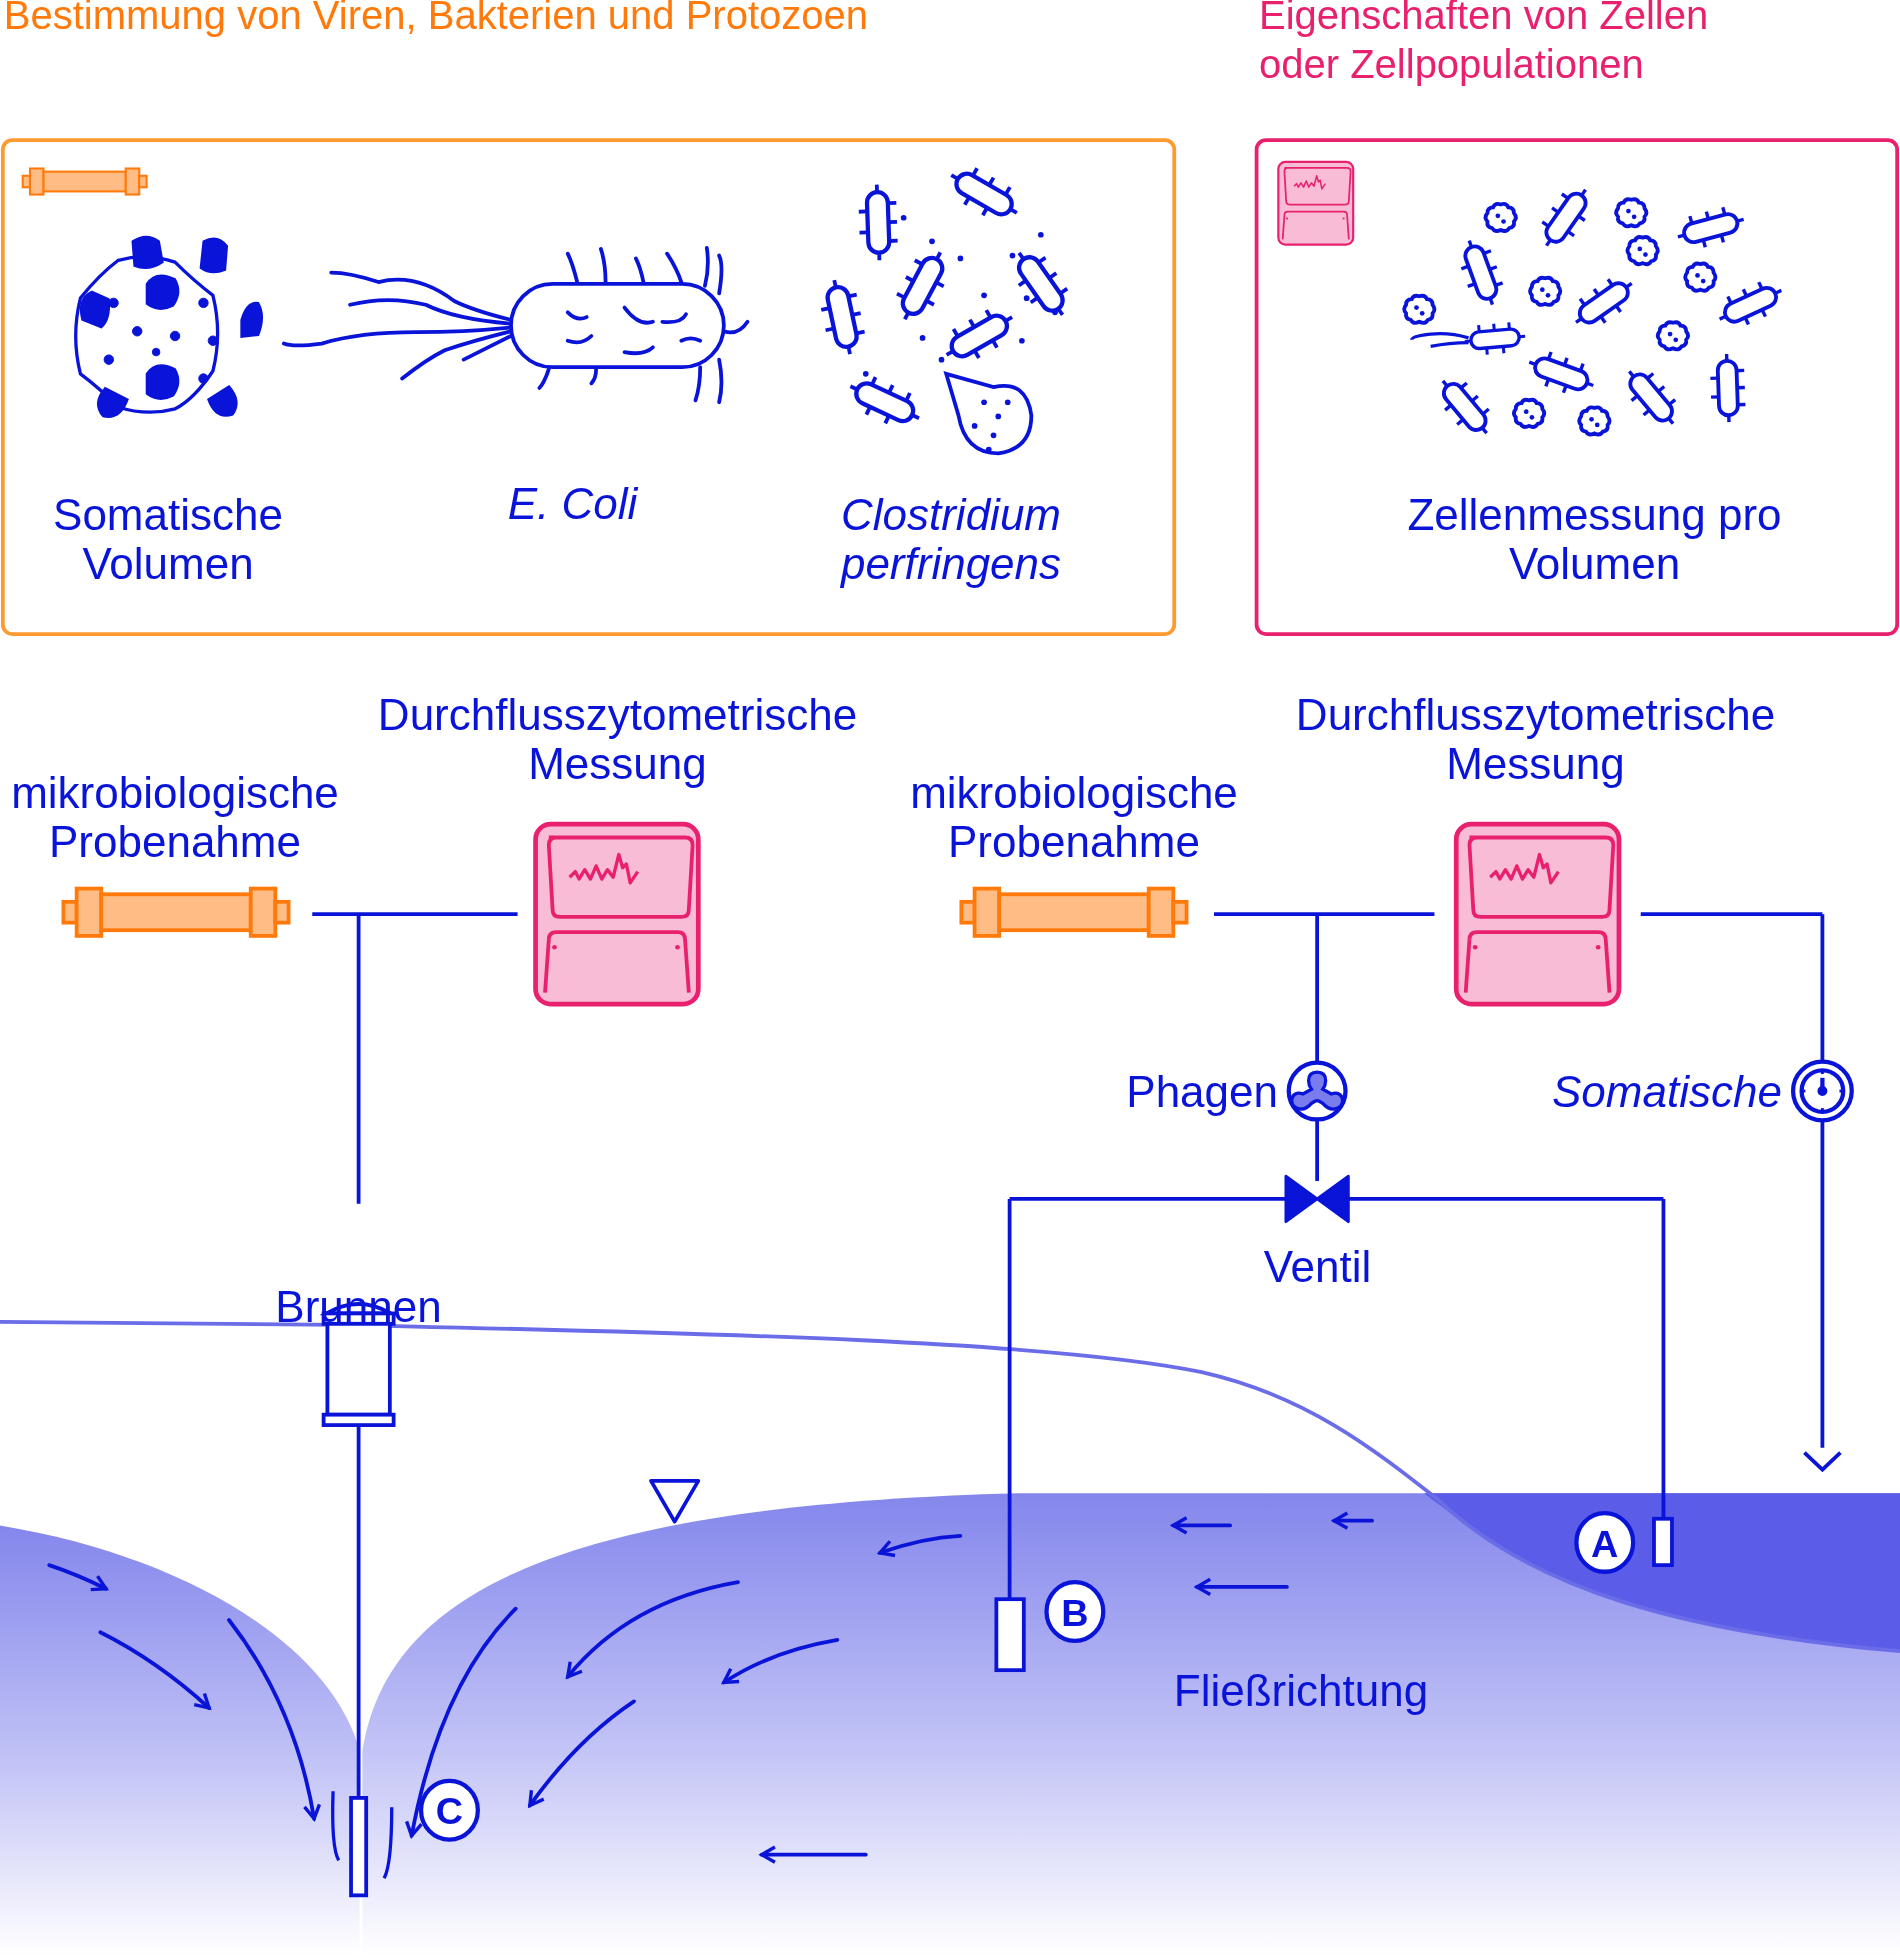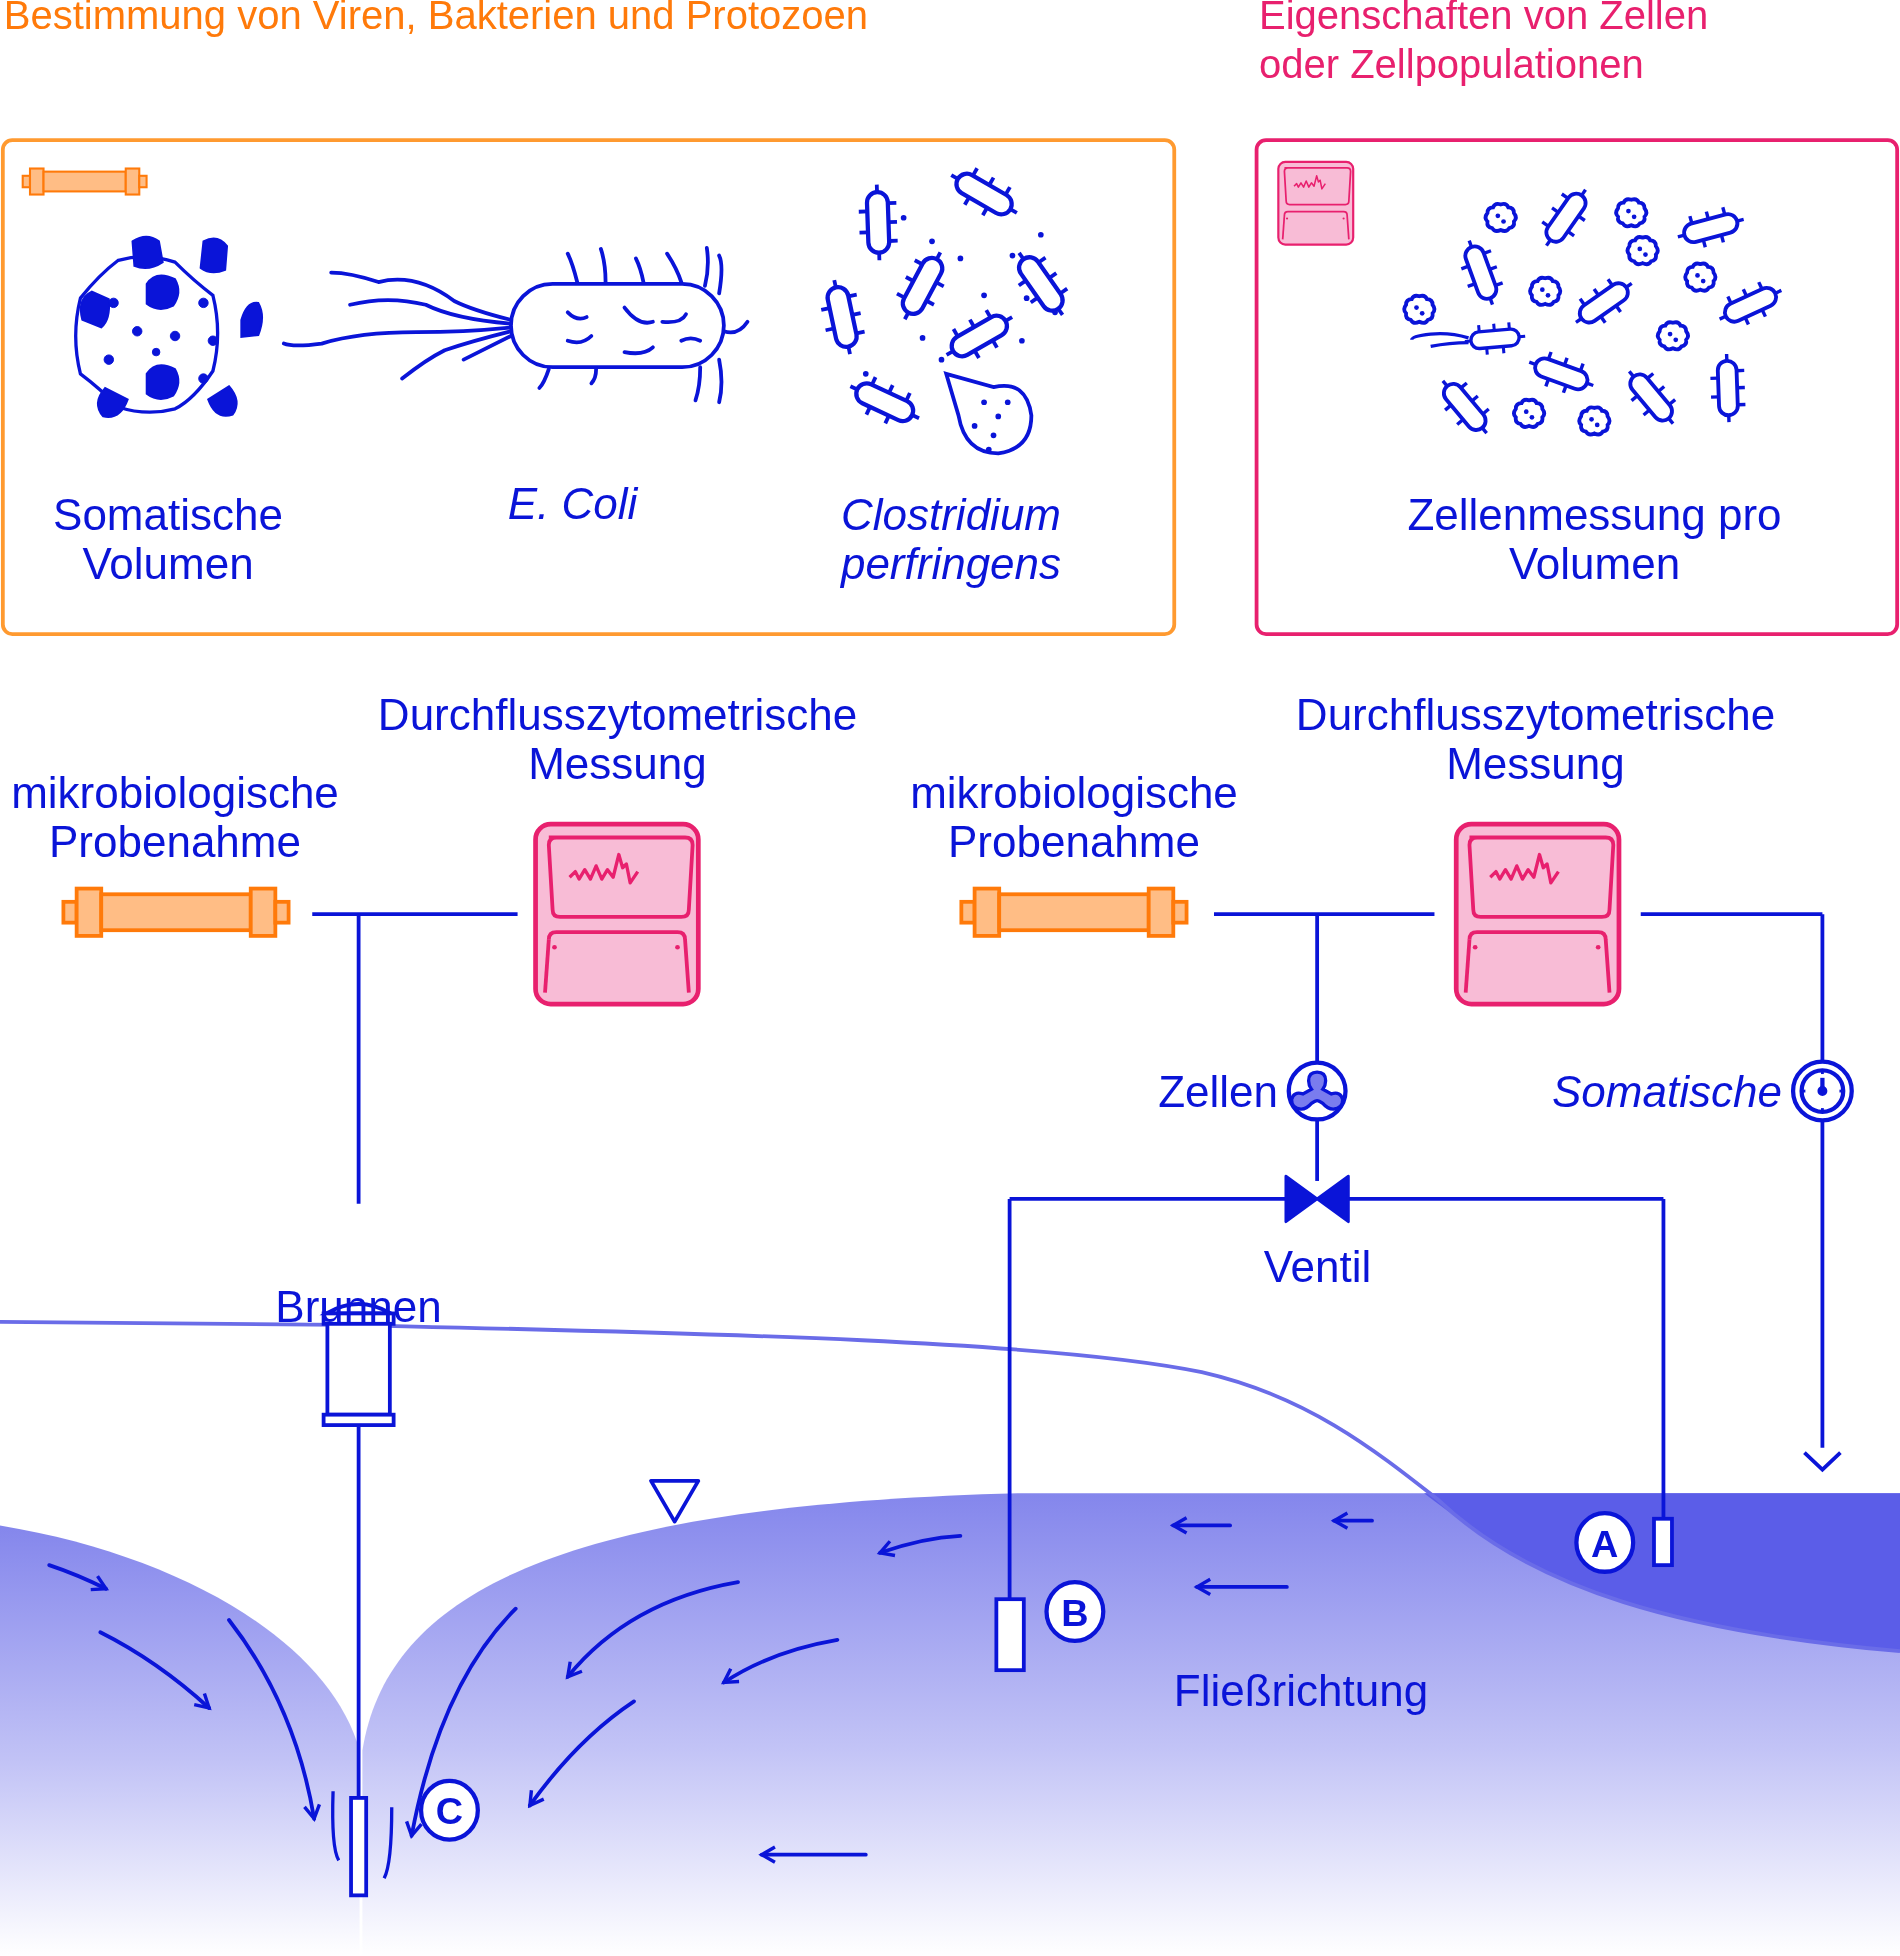--- a/index.html
+++ b/index.html
@@ -301,18 +301,18 @@
   <div>Messung</div>
 </div>
 <div class="t" style="left:899px;top:768px;width:350px;">
   <div>mikrobiologische</div>
   <div>Probenahme</div>
 </div>
 <div class="t" style="left:1292px;top:690px;width:487px;">
   <div>Durchflusszytometrische</div>
   <div>Messung</div>
 </div>
-<div class="t" style="left:1117px;top:1067px;width:161px;text-align:right;">Zellen</div>
+<div class="t" style="left:1117px;top:1067px;width:161px;text-align:right;">Phagen</div>
 <div class="t it" style="left:1552px;top:1067px;width:222px;text-align:right;">Somatische</div>
 <div class="t" style="left:1223px;top:1242px;width:189px;">Ventil</div>
 <div class="t" style="left:264px;top:1242px;width:189px;margin-top:40px;">Brunnen</div>
 <div class="t" style="left:1159px;top:1666px;width:284px;">Fließrichtung</div>
 
 
 </body></html>

